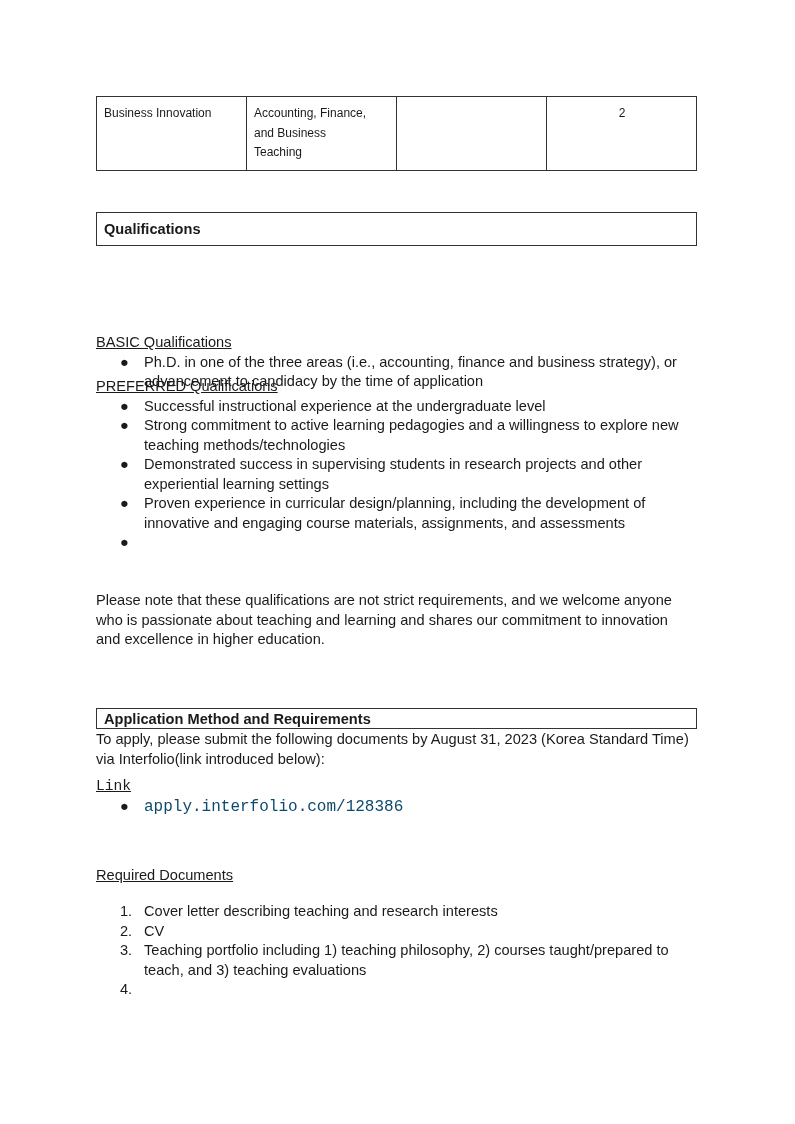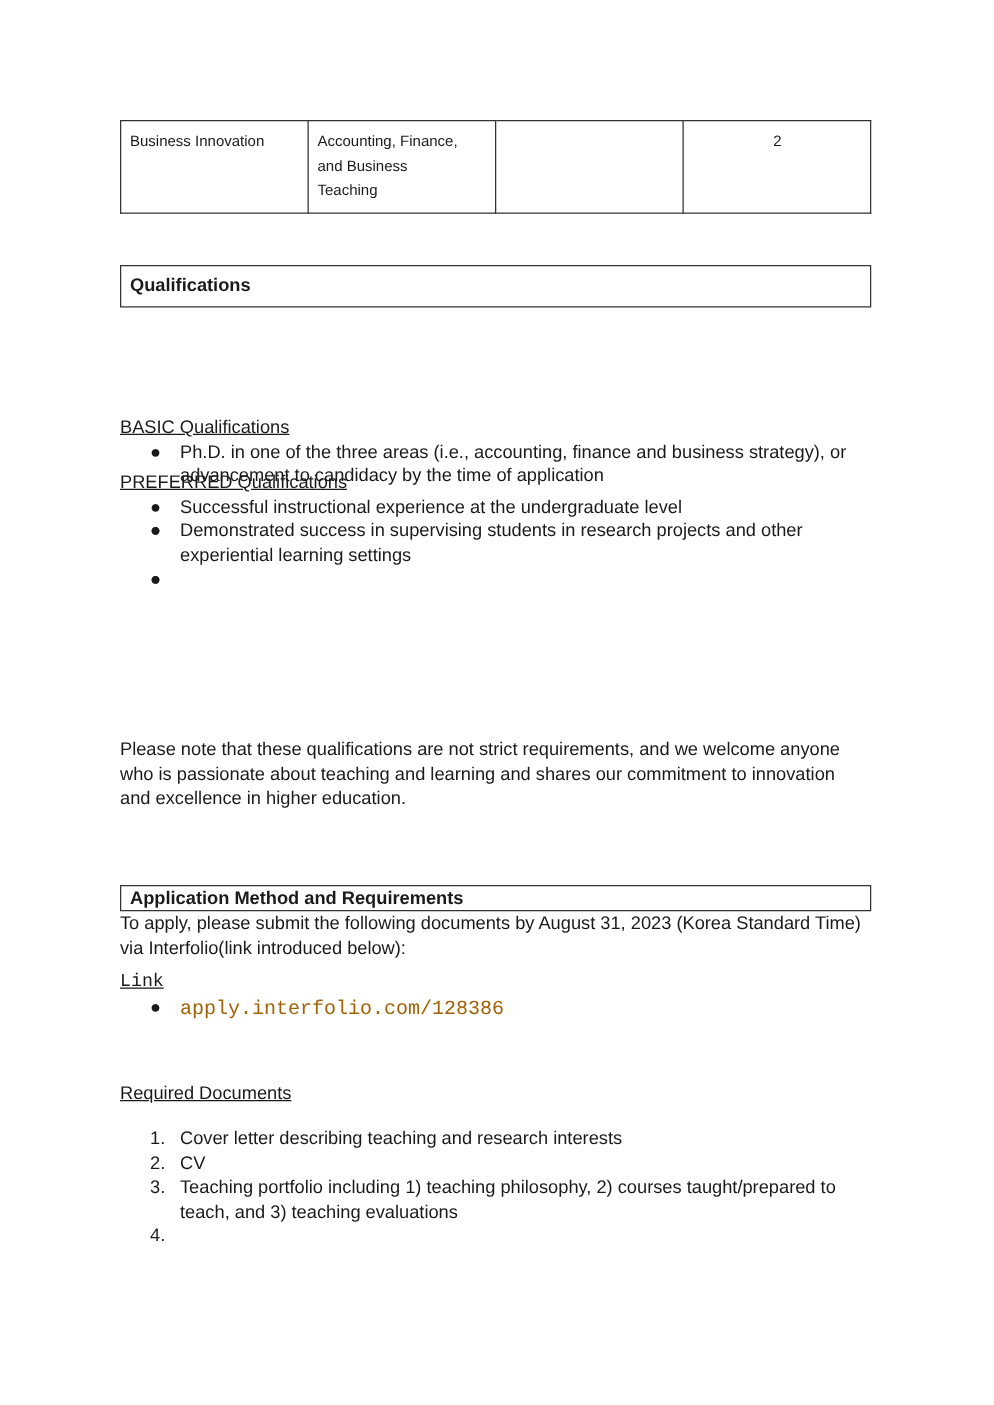--- a/index.html
+++ b/index.html
@@ -20,21 +20,21 @@
     position: absolute; left: 96px; width: 601px; border: 1px solid #333;
     box-sizing: border-box; font-weight: bold; padding-left: 7px;
     display: flex; align-items: center;
   }
   .ul-title { text-decoration: underline; }
   .text-block { position: absolute; left: 96px; width: 610px; line-height: 19.5px; }
   ul.bullets, ol.nums { margin: 0; padding: 0; list-style: none; }
   ul.bullets li, ol.nums li { position: relative; padding-left: 48px; line-height: 19.5px; }
   ul.bullets li .marker { position: absolute; left: 24px; top: 0; }
   ol.nums li .marker { position: absolute; left: 24px; top: 0; }
-  .link { color: #a16207; font-size: 16px; }
+  .link { color: #0c4a6e; font-size: 16px; }
 </style>
 </head>
 <body>
 
 <table class="top-table">
   <tbody>
       <tr>
     <td>Business Innovation</td>
     <td style="padding-right:22px;width:120px;">Accounting, Finance, and Business Teaching</td>
     <td></td>
@@ -49,23 +49,23 @@
   <div class="ul-title">BASIC Qualifications</div>
   <ul class="bullets">
     <li><span class="marker">●</span><span>Ph.D. in one of the three areas (i.e., accounting, finance and business strategy), or advancement to candidacy by the time of application</span></li>
   </ul>
 </div>
 
 <div class="text-block" style="top:377px;">
   <div class="ul-title">PREFERRED Qualifications</div>
   <ul class="bullets">
     <li><span class="marker">●</span><span>Successful instructional experience at the undergraduate level</span></li>
-    <li><span class="marker">●</span></li>
+    <li><span class="marker">●</span><span>Strong commitment to active learning pedagogies and a willingness to explore new teaching methods/technologies</span></li>
     <li><span class="marker">●</span><span>Demonstrated success in supervising students in research projects and other experiential learning settings</span></li>
-    <li><span class="marker">●</span></li>
+    <li><span class="marker">●</span><span>Proven experience in curricular design/planning, including the development of innovative and engaging course materials, assignments, and assessments</span></li>
     <li><span class="marker">●</span></li>
   </ul>
 </div>
 
 <div class="text-block" style="top:591px;width:600px;">Please note that these qualifications are not strict requirements, and we welcome anyone who is passionate about teaching and learning and shares our commitment to innovation and excellence in higher education.</div>
 
 <div class="section-box" style="top:708px;height:21px;">Application Method and Requirements</div>
 
 <div class="text-block" style="top:730px;width:610px;">To apply, please submit the following documents by August 31, 2023 (Korea Standard Time) via Interfolio(link introduced below):</div>
 

